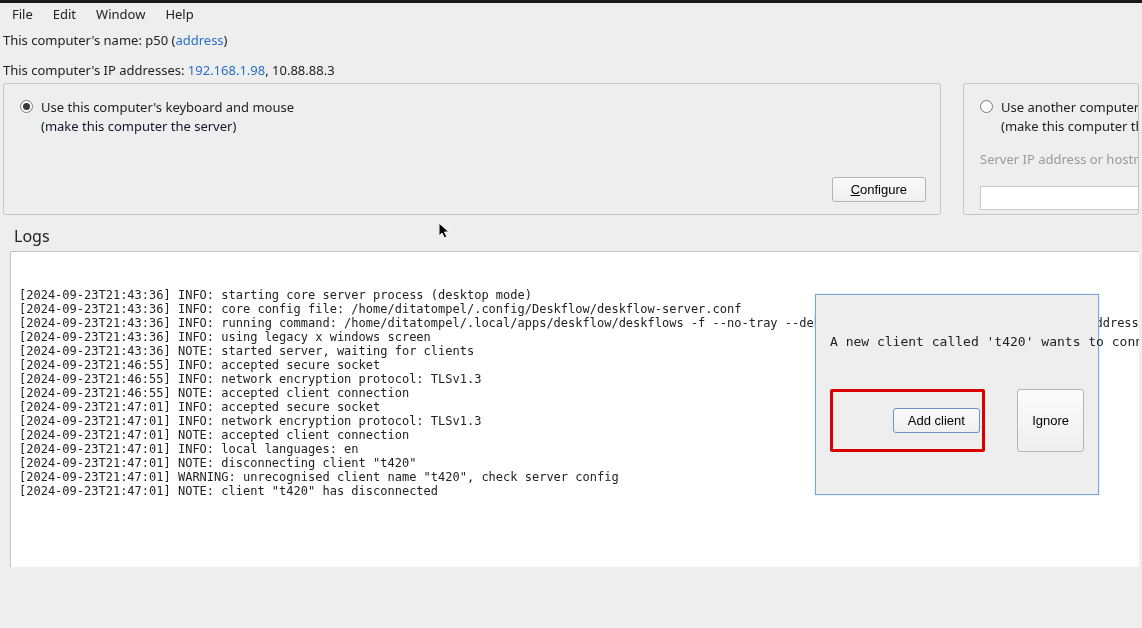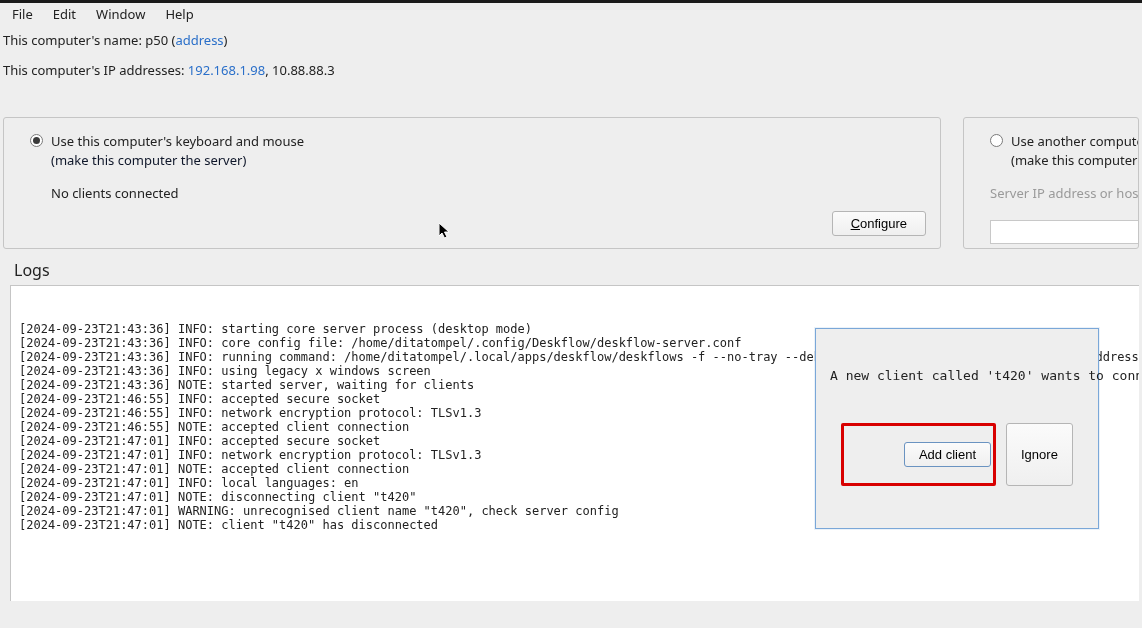--- a/index.html
+++ b/index.html
@@ -35,23 +35,22 @@
   .info-line a { color: #2a6fc9; text-decoration: none; }
   .mode-row {
     display: flex;
     gap: 22px;
     padding: 0 3px;
   }
   .mode-panel {
     border: 1px solid #c5c5c5;
     border-radius: 3px;
     background: #eeeeee;
-    padding: 14px 14px 12px 26px;
+    padding: 14px 14px 12px 16px;
     position: relative;
-    margin-top: 34px;
   }
   .mode-panel.server {
     flex: 0 0 938px;
     height: 132px;
   }
   .mode-panel.client {
     flex: 1 1 auto;
     height: 132px;
     overflow: hidden;
     color: #888;
@@ -124,21 +123,21 @@
     position: absolute;
     right: 40px;
     bottom: 72px;
     width: 284px;
     background: #eeeeee;
     border: 1px solid #7aa7d8;
     box-shadow: 0 0 0 1px rgba(122,167,216,0.15);
     padding: 12px 14px 14px 14px;
   }
   .popup-msg { font-size: 13px; text-align: center; margin-bottom: 12px; }
-  .popup-btns { display:flex; justify-content:center; gap:10px; }
+  .popup-btns { display:flex; justify-content:space-between; gap:10px; }
   .btn {
     padding: 4px 14px;
     font-size: 13px;
     background: linear-gradient(#fbfbfb,#efefef);
     border: 1px solid #b5b5b5;
     border-radius: 3px;
     cursor: default;
   }
   .highlight-box {
     border: 3px solid #d80000;
@@ -175,21 +174,20 @@
 
 <div class="mode-row">
   <div class="mode-panel server">
     <div class="radio-row">
       <div class="radio-outer checked"></div>
       <div class="radio-text">
         <span>Use this computer's keyboard and mouse</span>
         <span class="radio-sub">(make this computer the server)</span>
       </div>
     </div>
-    <div class="noclients">No clients connected</div>
     <button class="configure-btn"><span style="text-decoration:underline;">C</span>onfigure</button>
   </div>
 
   <div class="mode-panel client">
     <div class="radio-row">
       <div class="radio-outer"></div>
       <div class="radio-text">
         <span class="client-panel-label" style="color:#222;">Use another computer's m</span>
         <span class="radio-sub client-panel-label" style="color:#222;">(make this computer the c</span>
       </div>

